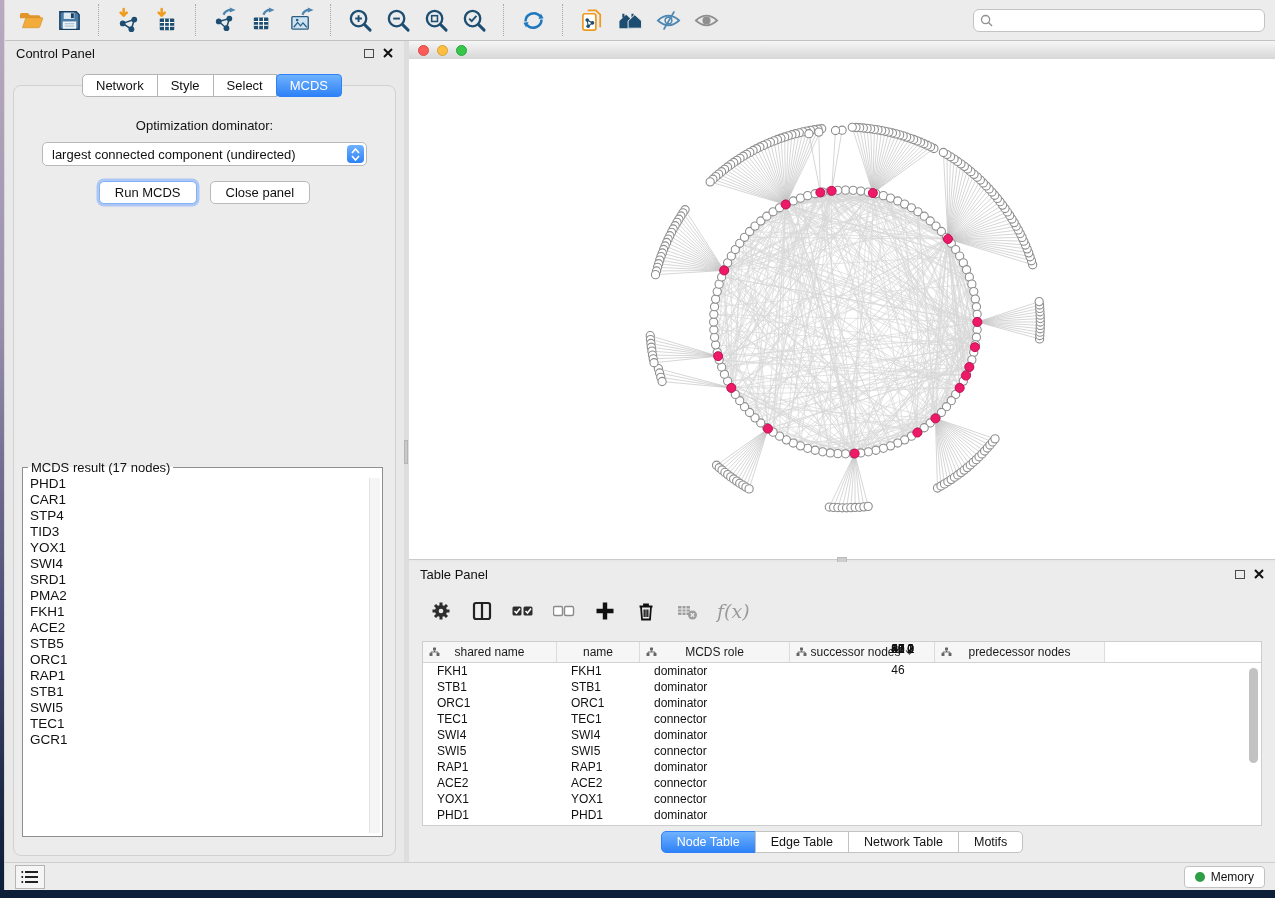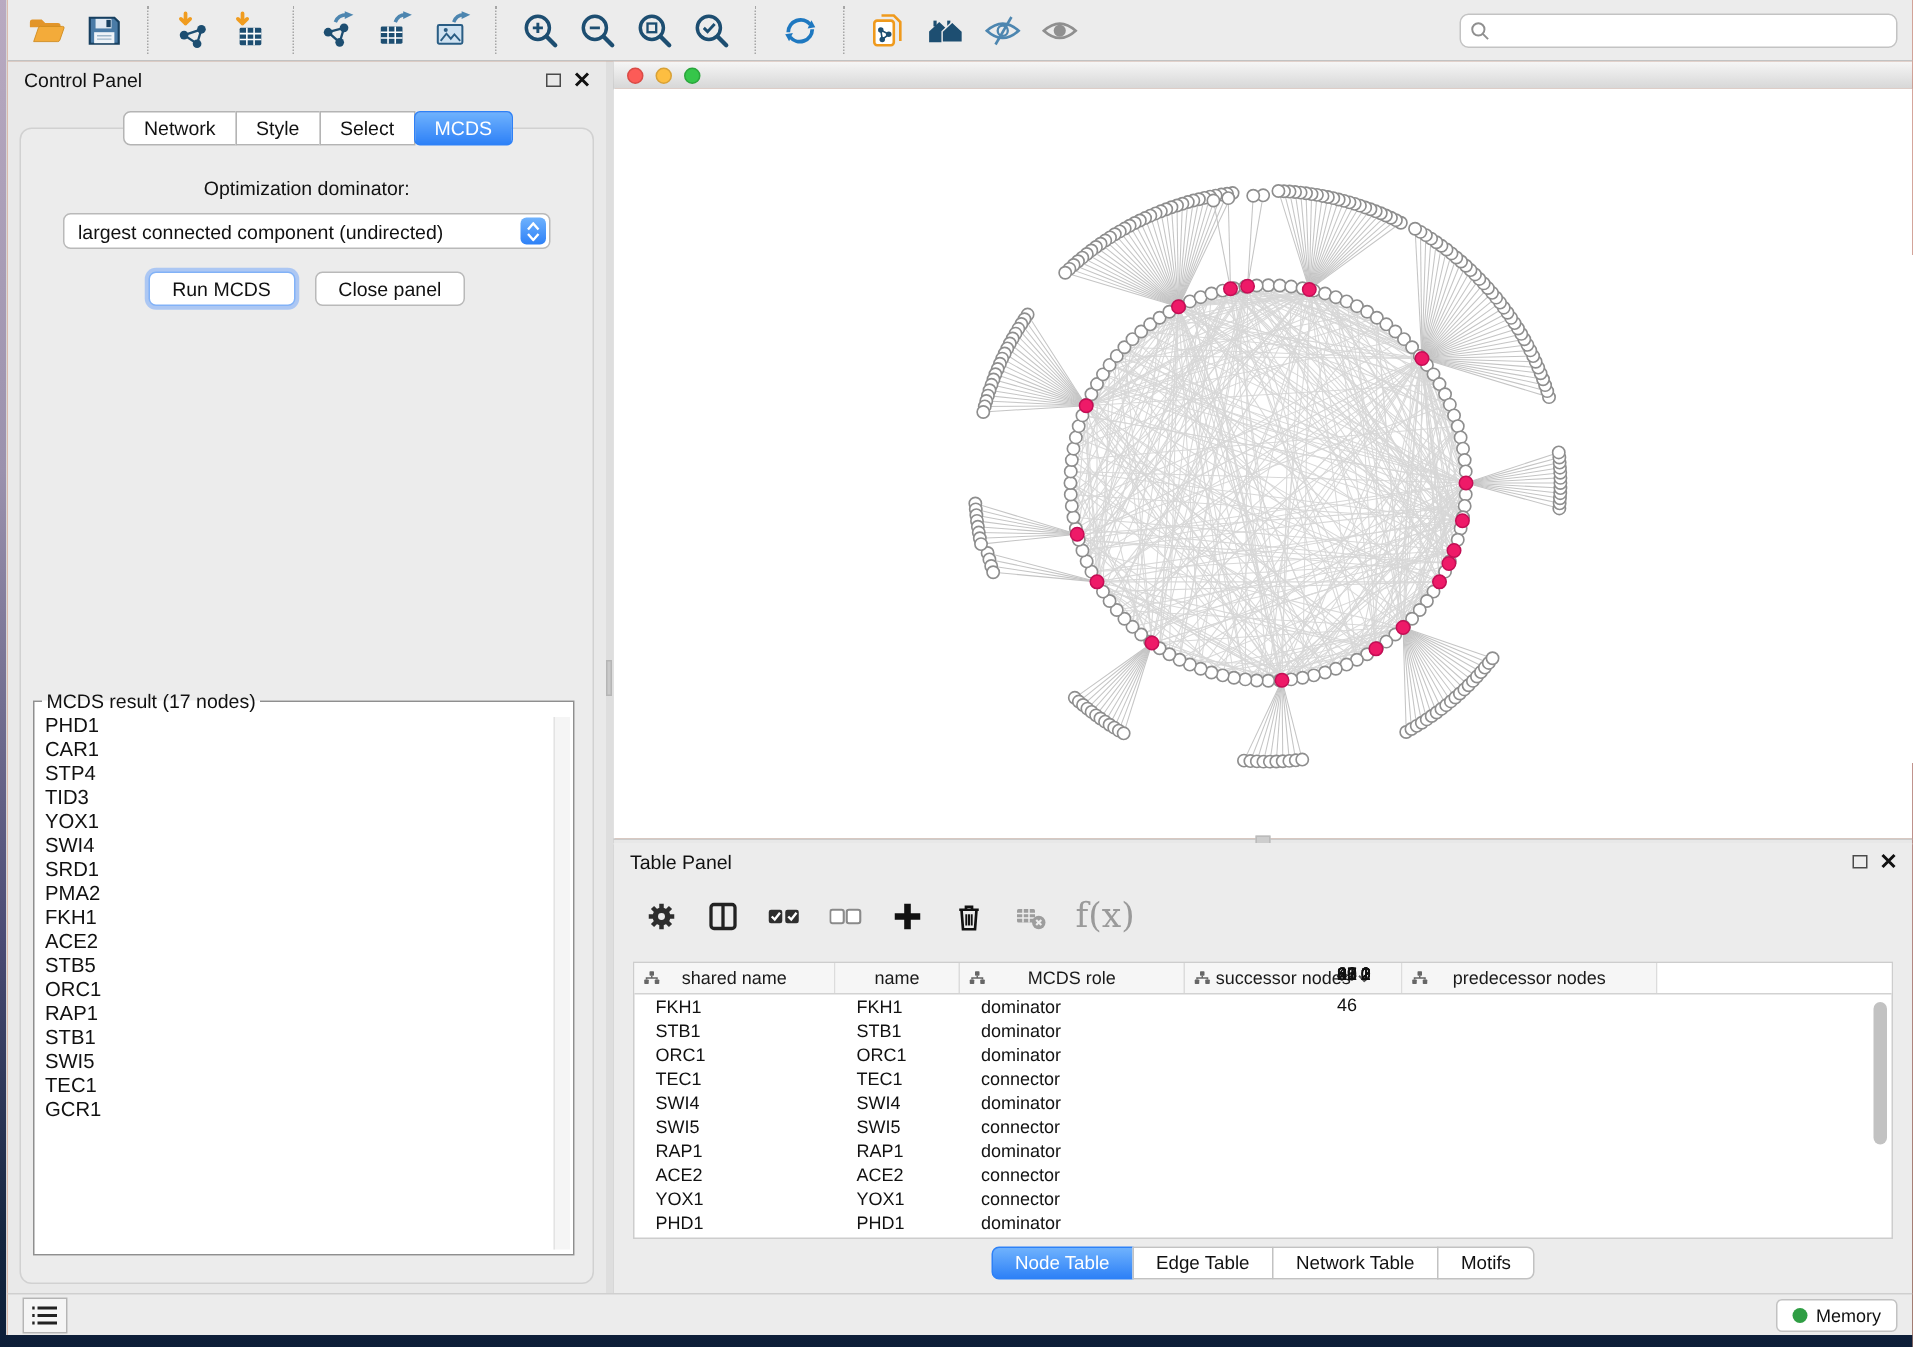--- a/index.html
+++ b/index.html
@@ -1,21 +1,21 @@
 <!DOCTYPE html>
 <html><head>
 <meta charset="utf-8">
 <style>
   html,body{margin:0;padding:0}
   body{
     width:1275px;height:898px;overflow:hidden;position:relative;
     font-family:"Liberation Sans","DejaVu Sans",sans-serif;
     background:linear-gradient(180deg,#b9aac1 0%,#9b91ad 35%,#4a4a74 70%,#15253f 92%,#0d1e38 100%);
   }
-  .app{position:absolute;left:4px;top:0;right:0;bottom:8px;background:#c2410c;border-left:1px solid #d6d6d6}
+  .app{position:absolute;left:4px;top:0;right:0;bottom:8px;background:#737373;border-left:1px solid #d6d6d6}
   
   .toolbar{position:absolute;left:0;right:0;top:0;height:41px;background:#ececec;border-bottom:1px solid #c2c2c2;
     display:flex;align-items:center;padding:0 10px;gap:5px;box-sizing:border-box}
   .tb-btn{width:33px;height:33px;display:flex;align-items:center;justify-content:center;flex:0 0 auto}
   .tb-btn svg{width:27px;height:27px}
   .tb-sep{width:1px;height:32px;border-left:1px dotted #a6a6a6;margin:0 7px;flex:0 0 auto}
   .search{margin-left:auto;width:292px;height:23px;background:#fff;border:1px solid #c3c3c3;border-radius:6px;
     display:flex;align-items:center;padding:0 6px;gap:5px;box-sizing:border-box}
   .search input{border:none;outline:none;flex:1;font-size:13px;background:transparent;font-family:inherit}
   
@@ -58,21 +58,21 @@
   .tl.yellow{background:#fdbe41;border:1px solid #d8a136}
   .tl.green{background:#35c64a;border:1px solid #2aa63c}
   .net-title{position:absolute;left:0;right:0;top:2px;text-align:center;font-size:12.5px;color:#1c1c1c}
   .net-canvas{position:absolute;top:18px;left:0;right:0;height:500px;background:#fff}
   .net-canvas svg{display:block;width:100%;height:100%}
   
   .table-panel{position:absolute;left:0;right:0;top:521px;bottom:0;background:#ececec}
   .tp-toolbar{position:absolute;top:30px;left:21px;right:13px;height:38px;display:flex;align-items:center;gap:19px}
   .tp-ic{display:flex;align-items:center;justify-content:center}
   .tp-ic svg{width:22px;height:22px}
-  .fx{font-family:"DejaVu Serif","Liberation Serif",serif;font-size:23px;color:#9a9a9a}
+  .fx{font-family:"DejaVu Serif","Liberation Serif",serif;font-style:italic;font-size:19px;color:#9a9a9a}
   .tp-table{position:absolute;left:13px;right:13px;top:79px;bottom:36px;background:#fff;border:1px solid #cdcdcd;box-sizing:border-box}
   .thead{display:flex;height:20px;border-bottom:1px solid #d2d2d2}
   .th{position:relative;display:flex;align-items:center;justify-content:center;gap:4px;font-size:12px;color:#1a1a1a;
     background:#f6f6f6;border-right:1px solid #dcdcdc;box-sizing:border-box;flex:0 0 auto}
   .th .tree{position:absolute;left:6px;top:5px}
   .th.filler{flex:1;background:#fff;border-right:none}
   .trow{display:flex;height:16px;align-items:center;font-size:12px;color:#111}
   .td{box-sizing:border-box;flex:0 0 auto;white-space:nowrap;padding:0 8px}
   .td.left{text-align:left;padding-left:14px}
   .td.right{text-align:center;padding-right:11px}

